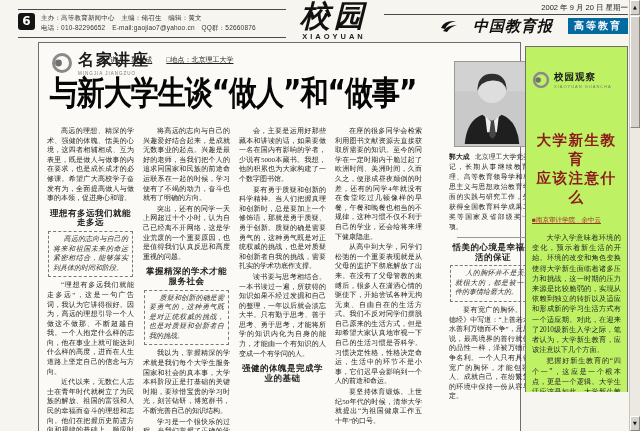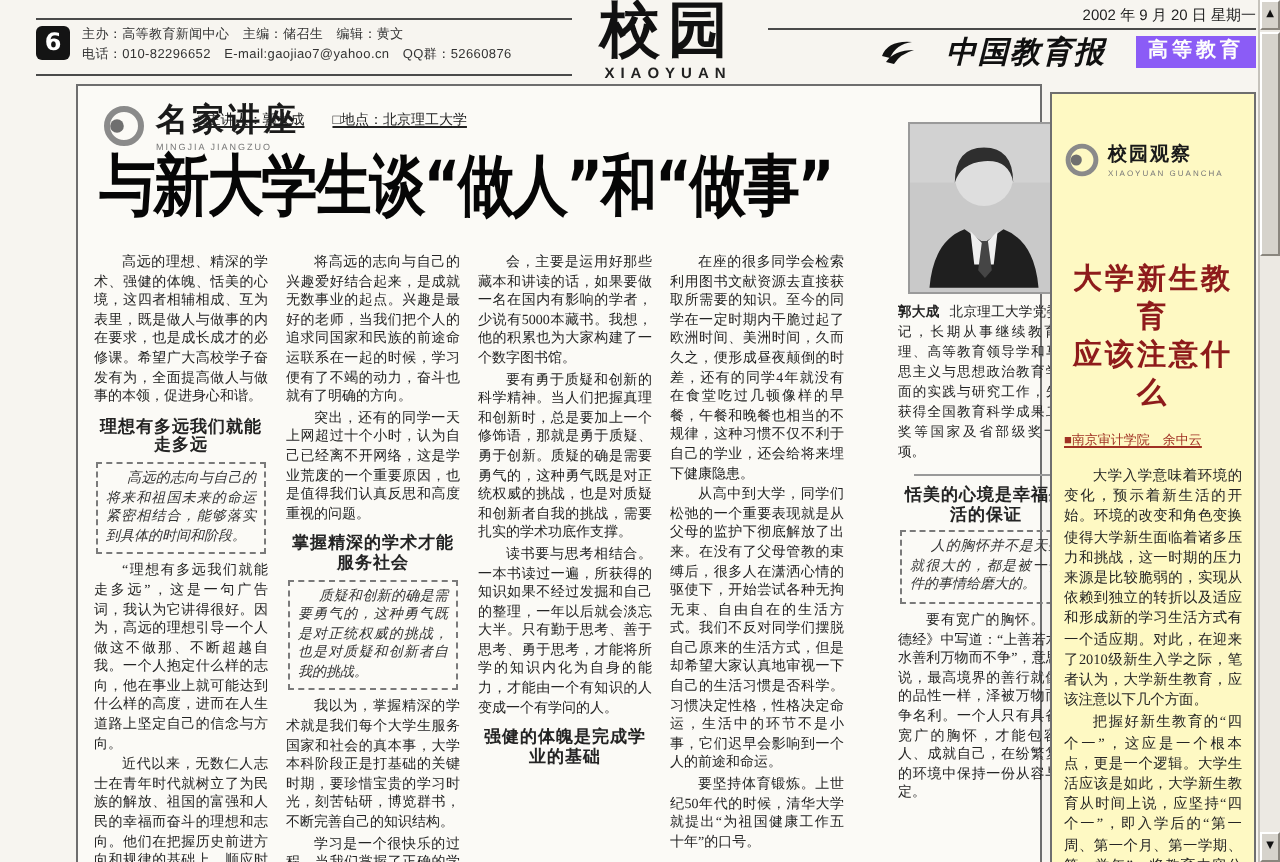--- a/index.html
+++ b/index.html
@@ -12,29 +12,29 @@
   
   .m-rule{position:absolute;height:1px;background:#4a4a4a;}
   .page-num{
     position:absolute;left:18px;top:13px;width:17px;height:17px;
     background:#141414;color:#fff;border-radius:3px;
     font:bold 12px/17px "DejaVu Sans",sans-serif;text-align:center;
   }
   .m-left{position:absolute;left:41px;top:13px;font-size:6.5px;line-height:10px;color:#333;
     font-family:"Liberation Sans",sans-serif;letter-spacing:.2px;}
   .m-title{position:absolute;left:288px;top:0;width:92px;text-align:center;}
-  .m-title-cn{font-size:30px;line-height:32px;font-weight:bold;letter-spacing:4px;color:#111;}
+  .m-title-cn{font-size:30px;line-height:32px;font-weight:bold;letter-spacing:4px;color:#111;font-style:italic;}
   .m-title-py{font-size:7.5px;letter-spacing:3px;font-weight:bold;color:#222;
     font-family:"Liberation Sans",sans-serif;}
   .m-date{position:absolute;left:420px;top:3px;width:208px;text-align:right;
     font-size:7.5px;color:#222;font-family:"Liberation Sans",sans-serif;}
   .m-brandrow{position:absolute;left:400px;top:17px;width:228px;height:18px;
     display:flex;justify-content:flex-end;align-items:center;gap:15px;}
   .brand-name{font-size:15px;font-weight:bold;font-style:italic;letter-spacing:1px;color:#101010;}
-  .brand-badge{background:#8b5cf6;color:#fdfdfd;font-size:10px;font-weight:bold;
+  .brand-badge{background:#0369a1;color:#fdfdfd;font-size:10px;font-weight:bold;
     letter-spacing:2px;padding:2px 6px;line-height:12px;}
   
   .art{position:absolute;left:38px;top:42px;width:481px;height:389px;
     border:1px solid #6e6e6e;border-bottom:none;background:#fbfaf6;}
   .art-badge{position:absolute;left:12px;top:7px;display:flex;align-items:center;gap:5px;}
   .badge-label{font-size:16px;font-weight:bold;letter-spacing:2px;color:#1a1a1a;}
   .badge-py{font-size:4.5px;letter-spacing:1px;color:#777;font-family:"Liberation Sans",sans-serif;}
   .art-meta{position:absolute;left:60px;top:12px;font-size:7px;color:#222;
     display:flex;gap:14px;font-family:"Liberation Sans",sans-serif;}
   .art-meta span{text-decoration:underline;}
@@ -52,22 +52,22 @@
   .col,.col5,.side-body{font-size:7px;line-height:9.6px;color:#242424;}
   .b-p{text-indent:2em;text-align:justify;margin:0 0 1px;}
   .b-h{font-weight:bold;text-align:center;font-size:8.5px;margin:5px 0 3px;
     font-family:Liberation Sans, sans-serif;letter-spacing:.5px;}
   .b-q{border:1px dashed #7a7a7a;padding:3px 4px;margin:2px 1px 4px;
     font-style:italic;text-align:justify;text-indent:1.5em;color:#333;}
   .b-cap{font-size:6.8px;line-height:10px;text-align:justify;}
   .cap-name{font-weight:bold;margin-right:5px;}
   .b-rule{border-top:1px solid #999;margin:5px 8px 4px;}
   
-  .side{position:absolute;left:525px;top:46px;width:103px;height:385px;
-    border:1px solid #6e6e6e;border-bottom:none;background:#fef9c3;overflow:hidden;
+  .side{position:absolute;left:525px;top:46px;width:103px;height:346px;
+    border:1px solid #6e6e6e;border-bottom:none;background:#bef264;overflow:hidden;
     padding:0 6px;box-sizing:border-box;}
   .side-badge{margin-top:24px;display:flex;align-items:center;gap:4px;}
   .side-badge .badge-label{font-size:9.5px;letter-spacing:1px;}
   .side-badge .badge-py{font-size:4px;}
   .side-hl{margin-top:10px;text-align:center;font-weight:bold;
     font-size:14.5px;line-height:19px;letter-spacing:1.5px;}
   .side-by{margin-top:9px;font-size:6.5px;text-decoration:underline;}
   .side-body{margin-top:8px;font-size:7.2px;line-height:10.2px;}
   
   .sbar{position:absolute;right:0;top:0;width:10px;height:431px;

